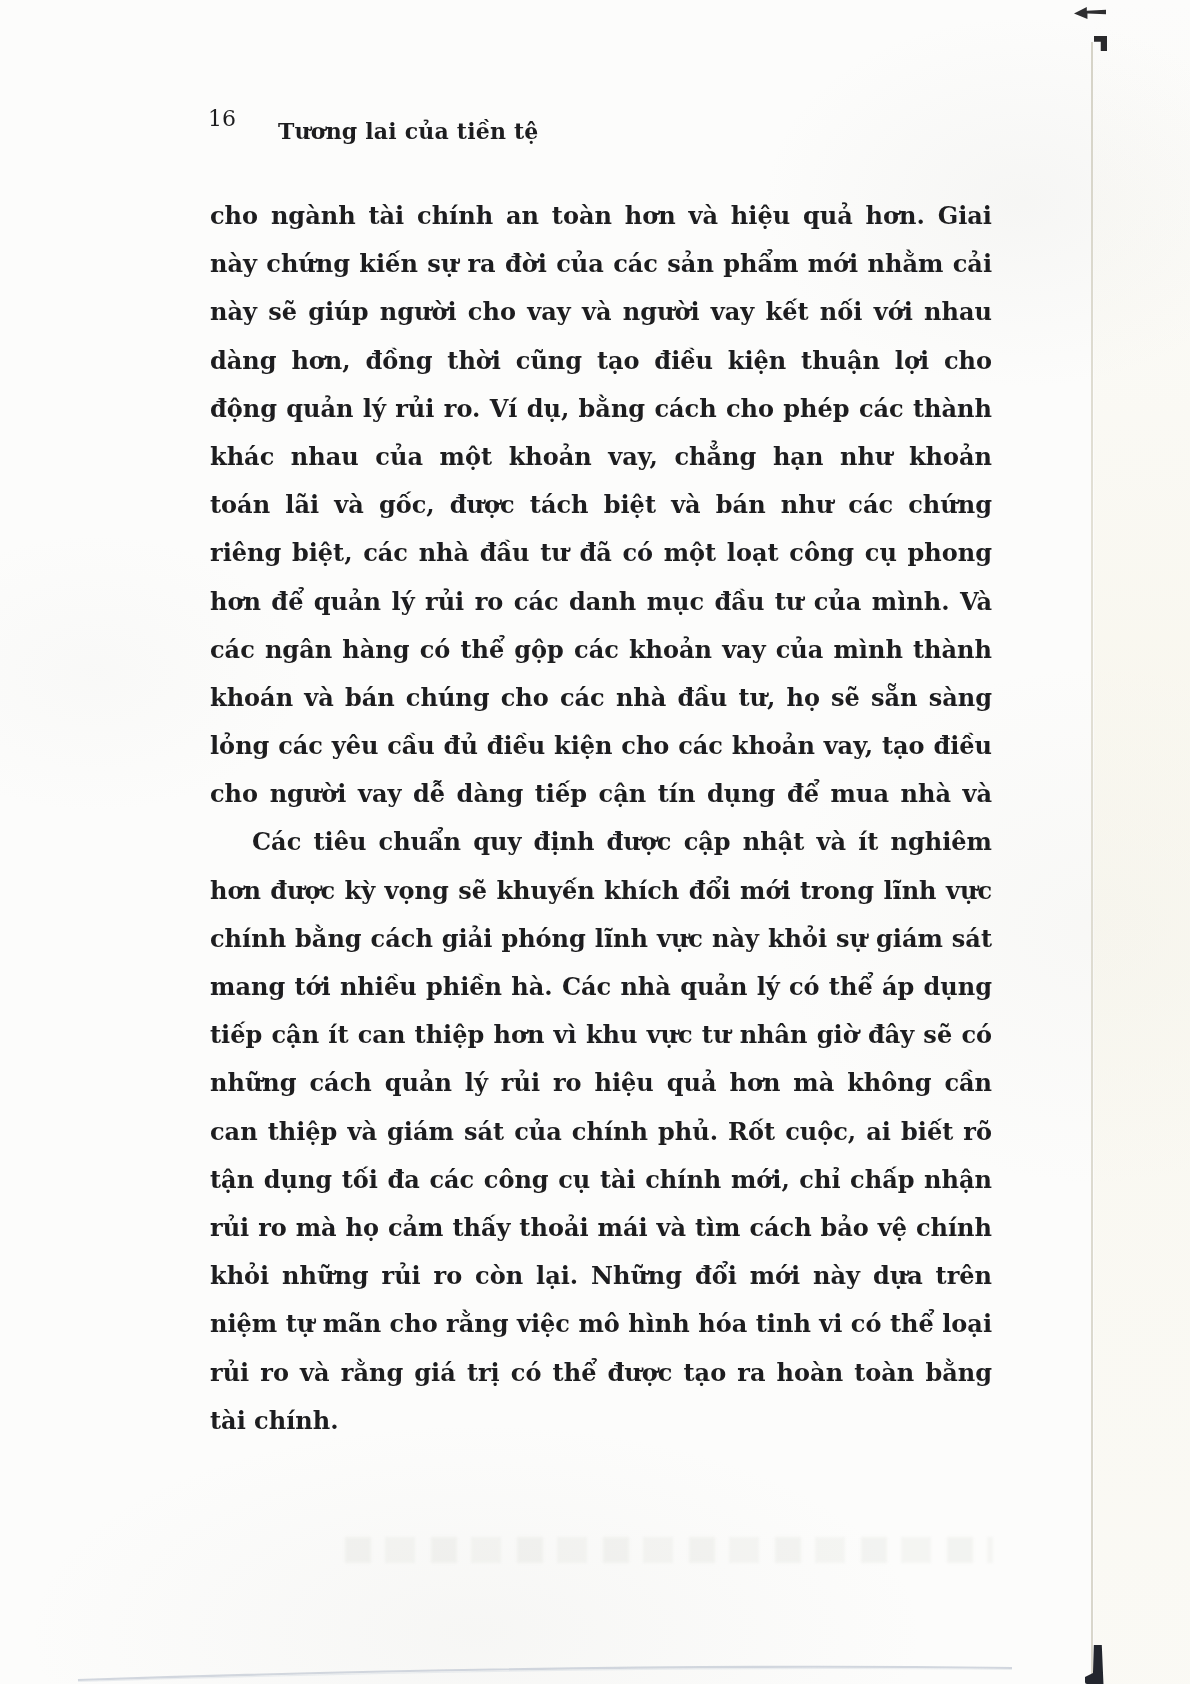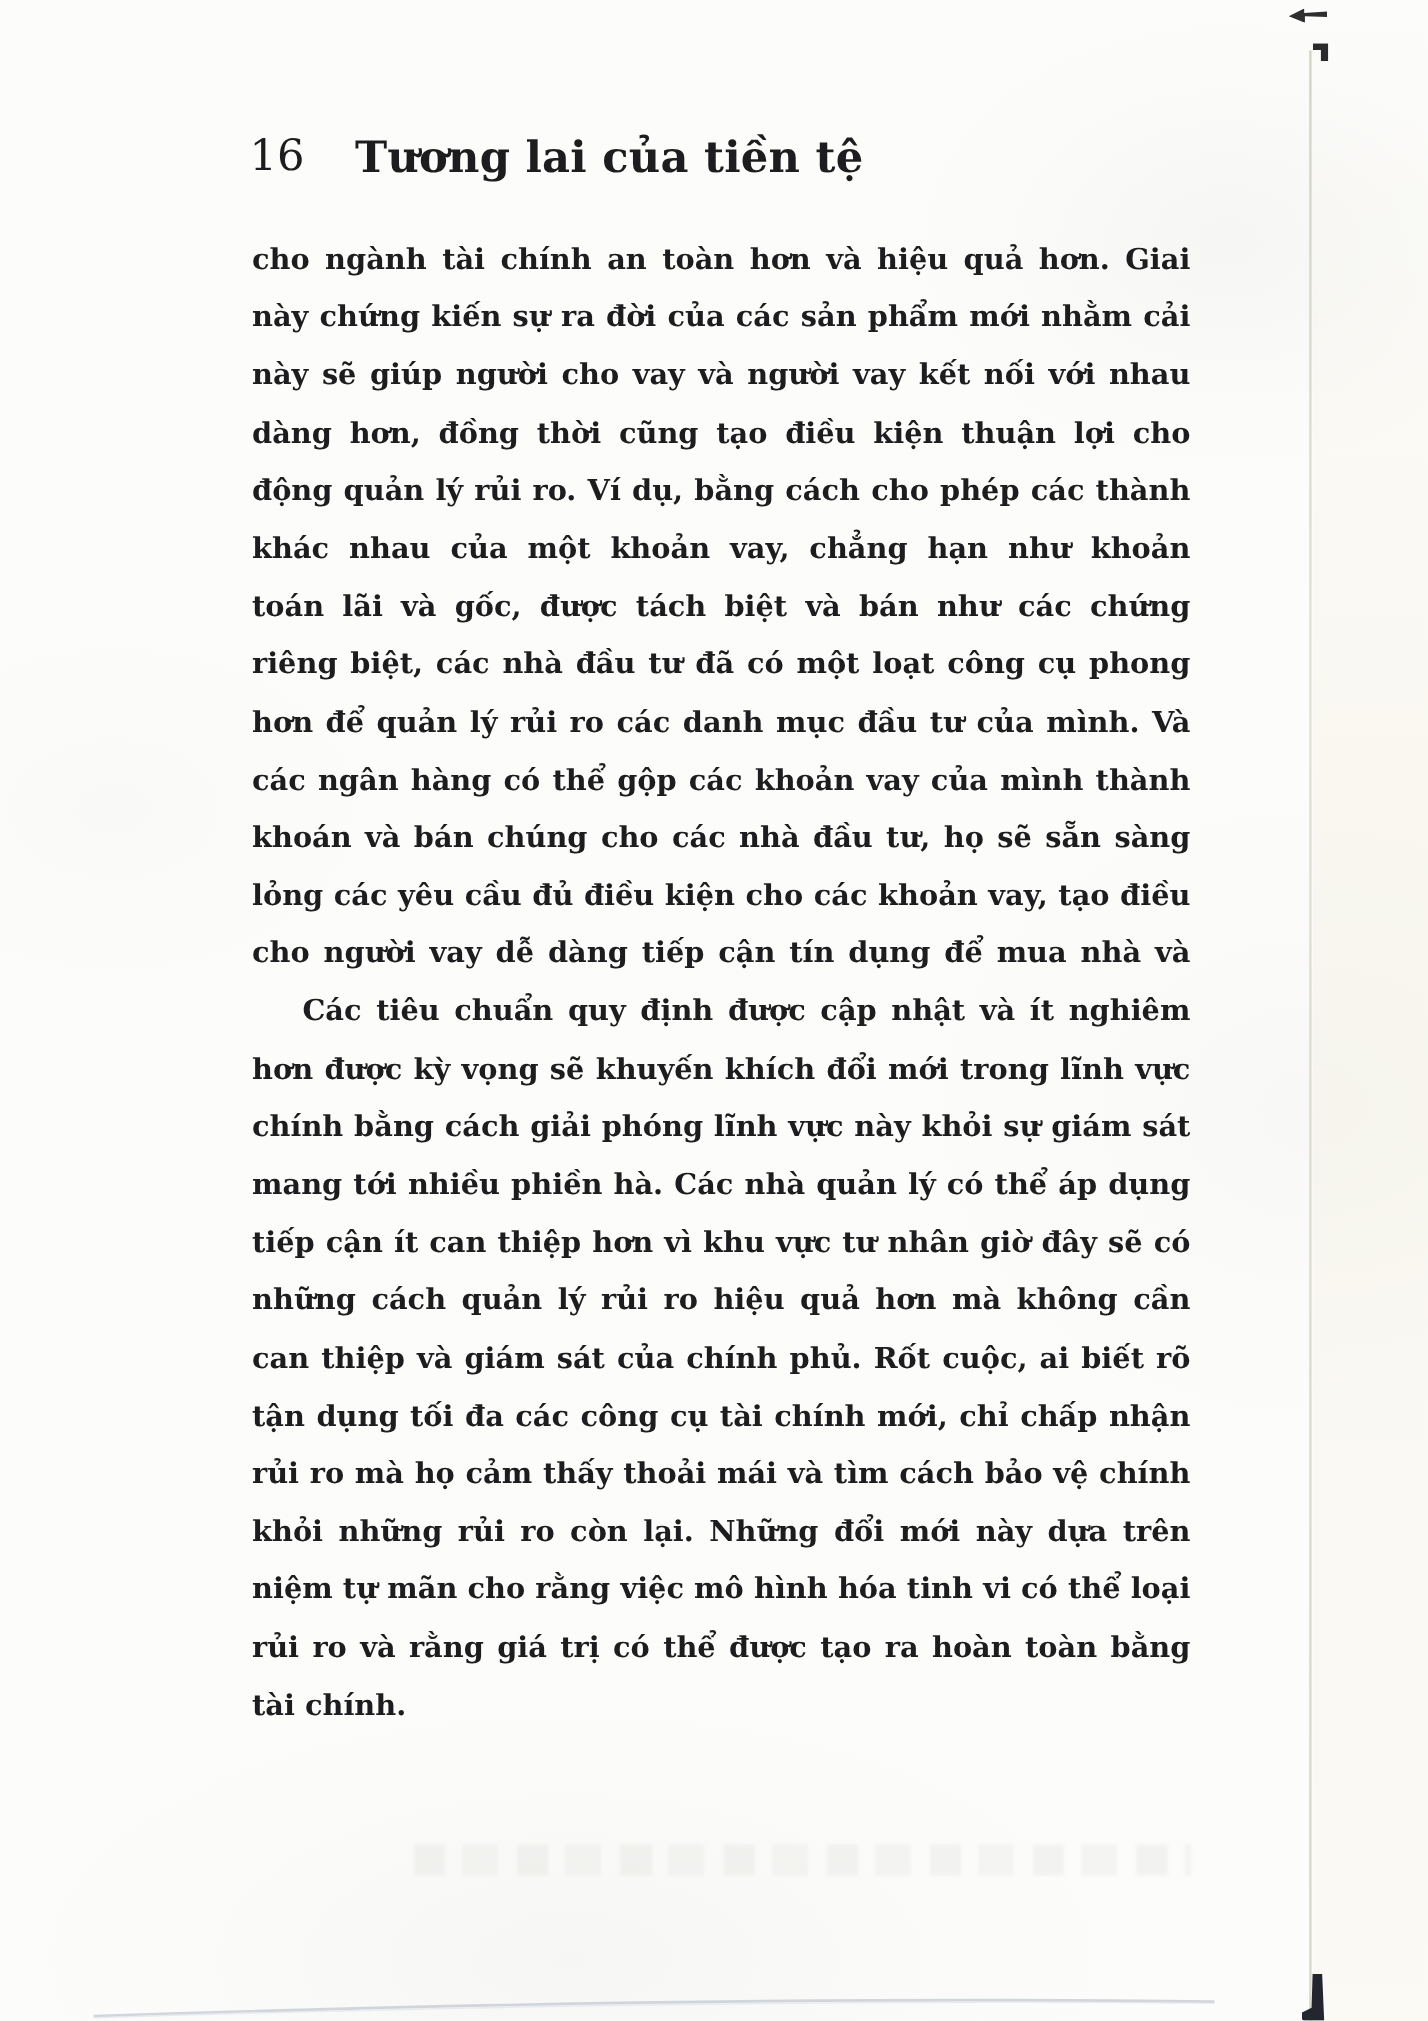--- a/index.html
+++ b/index.html
@@ -17,22 +17,22 @@
     position: absolute; inset: 0; pointer-events: none;
     background:
       radial-gradient(ellipse 420px 300px at 86% 12%, rgba(202,202,196,.12), transparent 62%),
       radial-gradient(ellipse 520px 420px at 92% 55%, rgba(212,210,200,.10), transparent 62%),
       radial-gradient(ellipse 640px 300px at 40% 97%, rgba(206,206,200,.12), transparent 70%),
       radial-gradient(ellipse 300px 200px at 8% 40%, rgba(210,210,205,.08), transparent 70%);
   }
 
   .page-header {
     position: absolute; top: 90px; left: 208px;
-    display: flex; align-items: flex-end; gap: 42px;
-    font-size: 36px; line-height: 34px;
+    display: flex; align-items: center; gap: 42px;
+    font-size: 22px; line-height: 34px;
   }
   .running-title { font-weight: bold; letter-spacing: .2px; margin-top: 24px; }
 
   .body-text { position: absolute; left: 210px; top: 192px; width: 782px; }
   .line {
     height: 48.2px; line-height: 48.2px;
     font-size: 24px;
     text-align: justify;
     text-align-last: justify;
     overflow: hidden;

